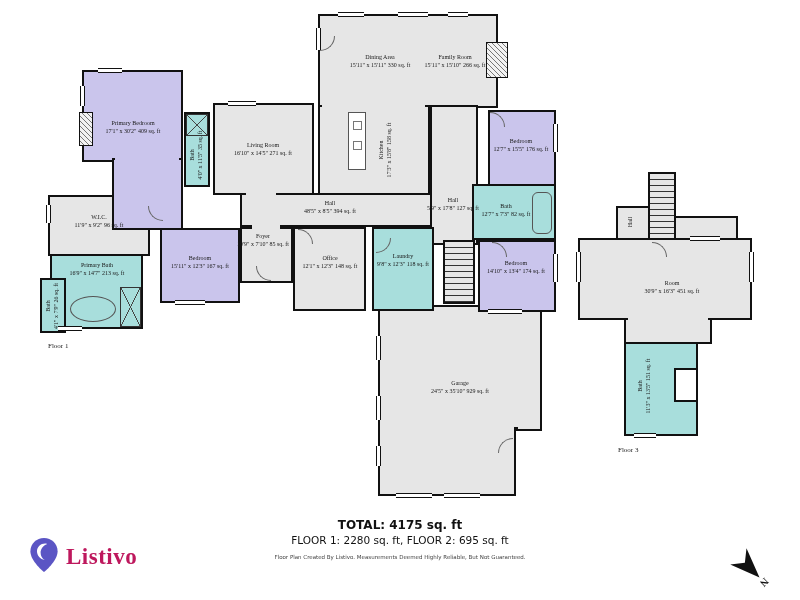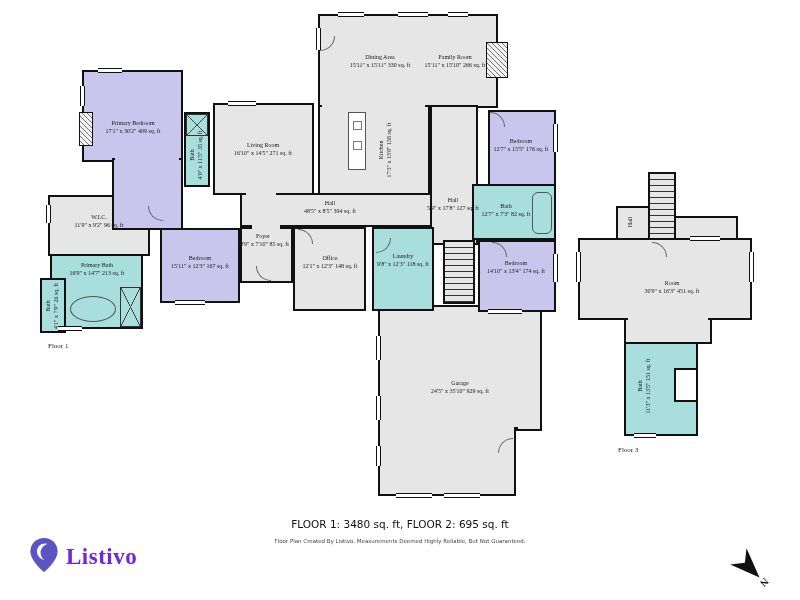--- a/index.html
+++ b/index.html
@@ -31,21 +31,21 @@
   .rlabel.vert{transform:translate(-50%,-50%) rotate(-90deg);}
   .rlabel .nm{display:block;}
   .rlabel .dm{display:block;}
   .floortag{position:absolute;z-index:5;font-size:7px;color:#1a1a1a;}
   .summary{position:absolute;left:0;top:518px;width:800px;text-align:center;z-index:6;
            font-family:"DejaVu Sans","Liberation Sans",sans-serif;color:#111;}
   .summary .total{font-size:12px;font-weight:bold;margin-bottom:2px;}
   .summary .line{font-size:10.5px;line-height:1.25;}
   .summary .disclaimer{font-size:5.5px;color:#444;margin-top:7px;}
   .logo{position:absolute;left:30px;top:538px;display:flex;align-items:center;gap:8px;z-index:6;}
-  .logo .word{font-family:"Liberation Serif",serif;font-weight:bold;font-size:23px;color:#6d28d9;letter-spacing:.5px;}
+  .logo .word{font-family:"Liberation Serif",serif;font-weight:bold;font-size:23px;color:#be185d;letter-spacing:.5px;}
   .compass{position:absolute;left:730px;top:548px;z-index:6;}
 </style>
 </head>
 <body>
 
 <div id="canvas">
 
   <div class="room c-gray" style="left:318px;top:14px;width:180px;height:94px"></div>
   <div class="room c-gray" style="left:318px;top:105px;width:112px;height:90px"></div>
   <div class="room c-gray" style="left:213px;top:103px;width:101px;height:92px"></div>
@@ -212,21 +212,22 @@
     <span class="dm">11'3" x 13'5" 151 sq. ft</span>
   </div>
   <div class="rlabel vert" style="left:631px;top:222px">
     <span class="nm">Hall</span>
   </div>
 
   <div class="floortag" style="left:48px;top:342px">Floor 1</div>
   <div class="floortag" style="left:618px;top:446px">Floor 3</div>
 
   <div class="summary">
-    <div class="line">FLOOR 1: 3480 sq. ft, FLOOR 2: 695 sq. ft</div>
+    <div class="total">TOTAL: 4175 sq. ft</div>
+    <div class="line">FLOOR 1: 2280 sq. ft, FLOOR 2: 695 sq. ft</div>
     <div class="disclaimer">Floor Plan Created By Listivo. Measurements Deemed Highly Reliable, But Not Guaranteed.</div>
   </div>
 
   <div class="logo">
     <span>
       <svg width="28" height="34" viewBox="0 0 24 30">
         <path d="M12 0C5.4 0 0 5.2 0 11.6 0 20.4 12 30 12 30s12-9.6 12-18.4C24 5.2 18.6 0 12 0z" fill="#5b55c4"></path>
         <path d="M14.5 5.5c-3.2 1.1-5.5 4.1-5.5 7.5 0 2.7 1.4 5.1 3.6 6.5-3.9-.7-6.8-3.9-6.8-7.7 0-3.9 3.2-7 7.2-7 .5 0 1 .1 1.5.2z" fill="#fff"></path>
       </svg>
     </span>

